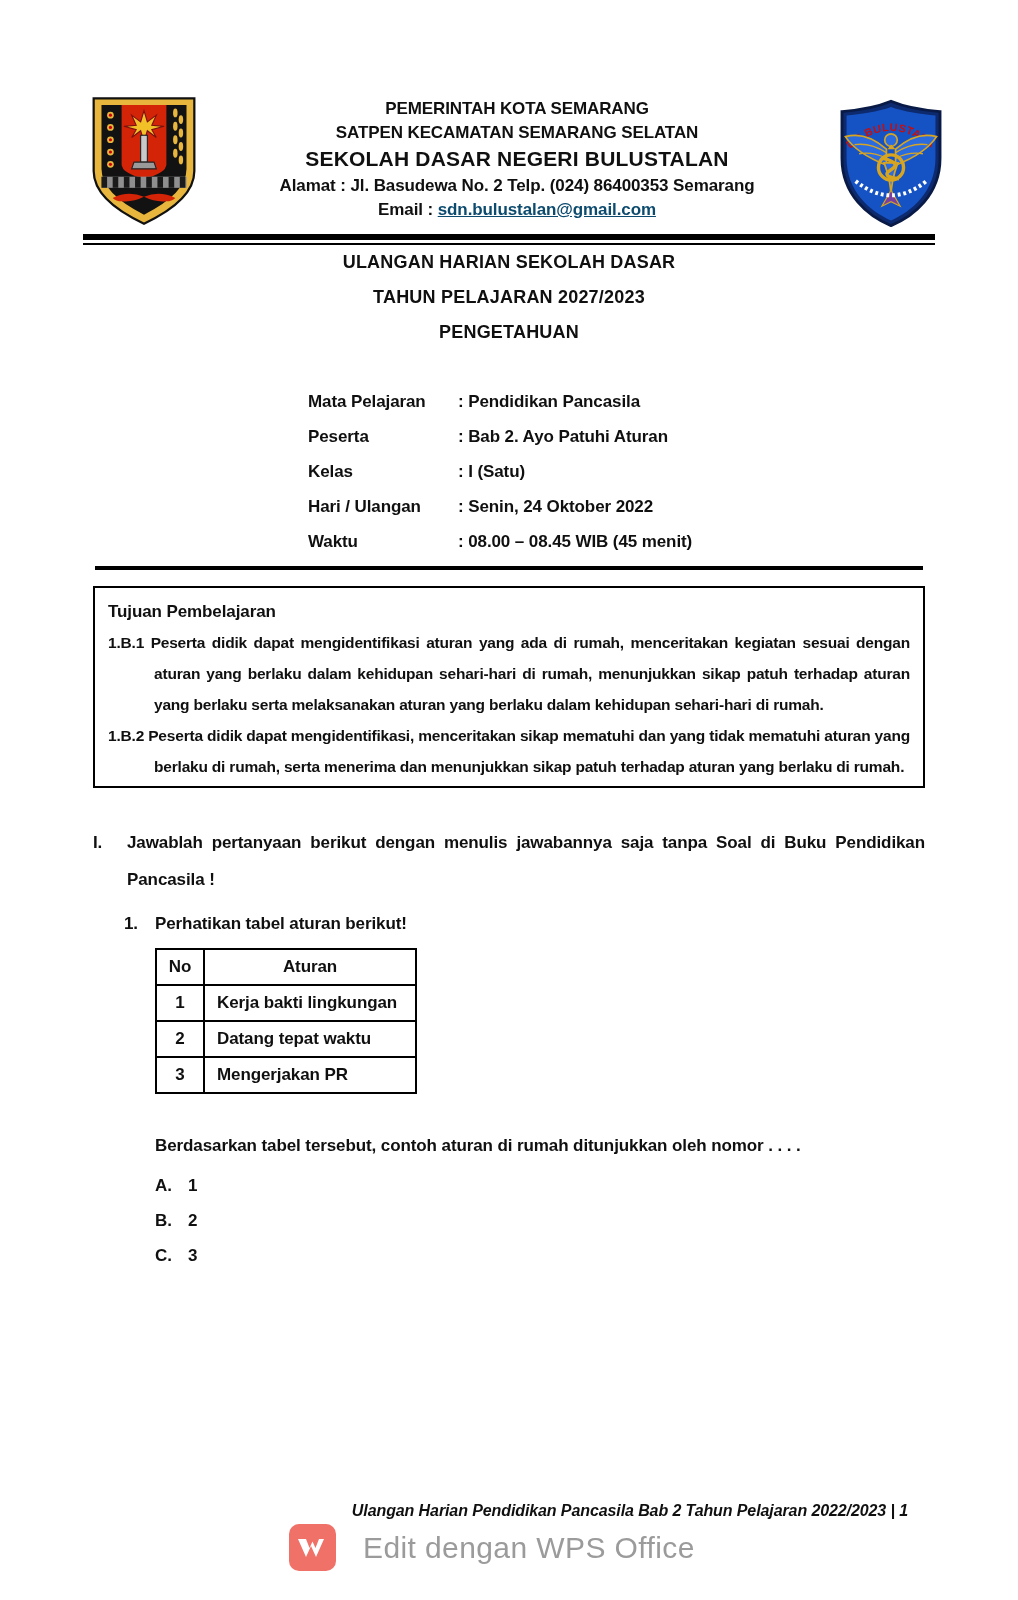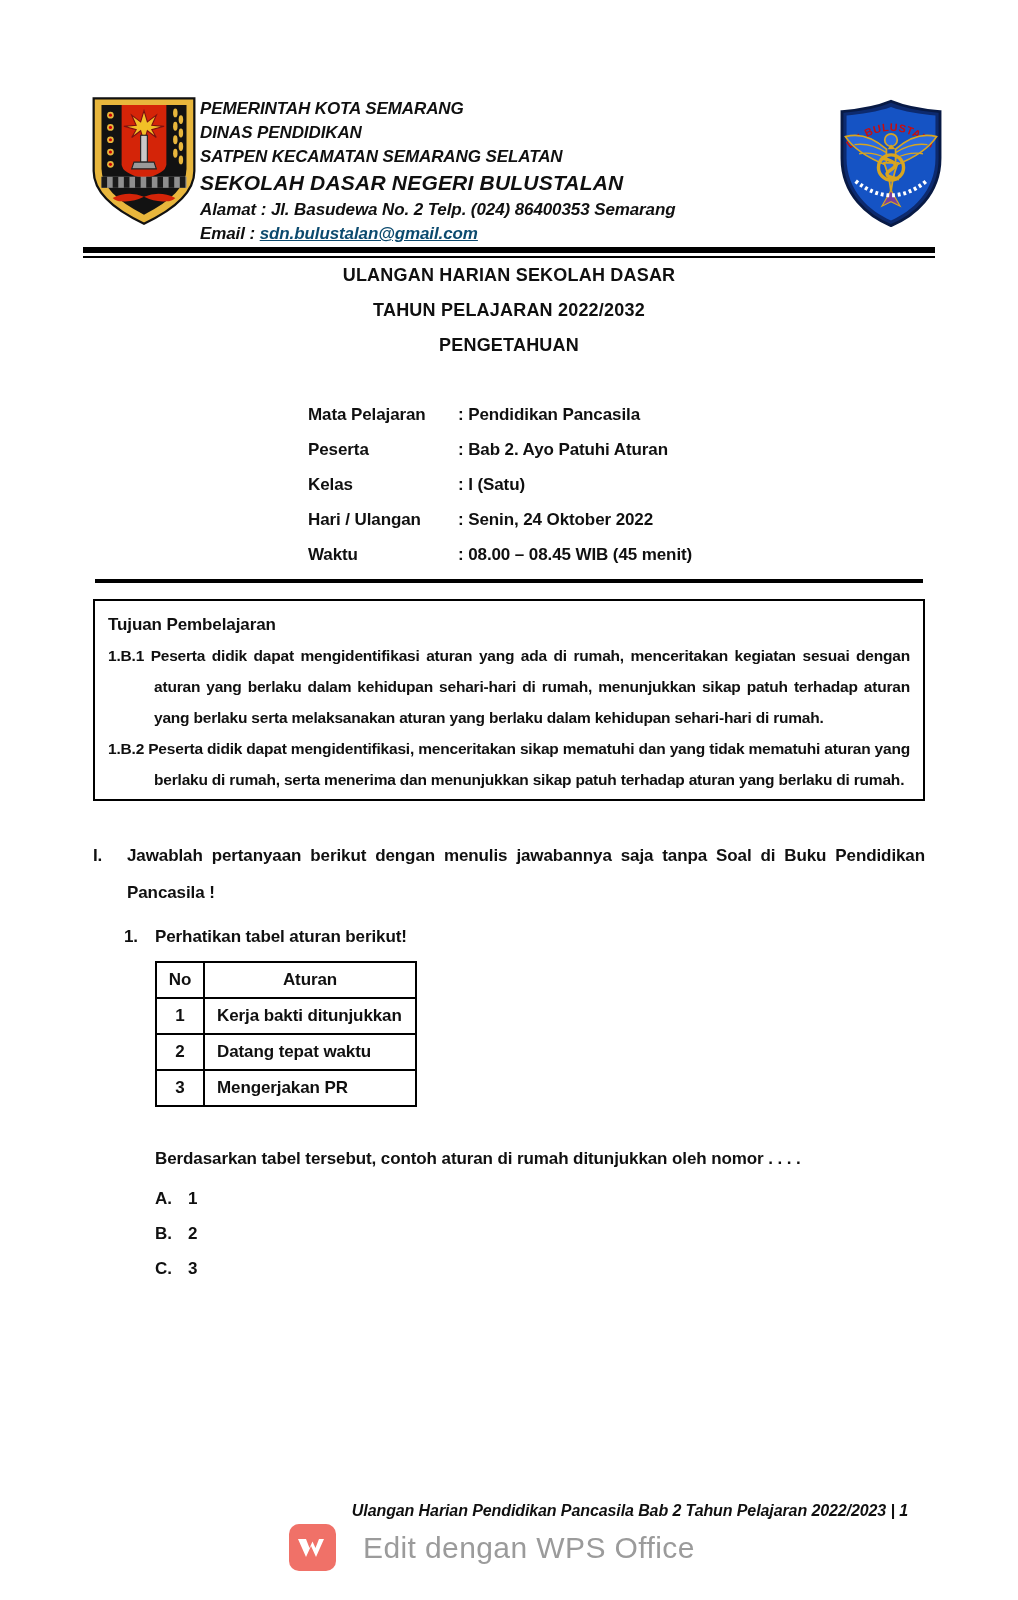--- a/index.html
+++ b/index.html
@@ -6,21 +6,21 @@
   body { background:#ffffff; }
   .page {
     position:relative; width:1018px; height:1600px; margin:0 auto;
     background:#ffffff; color:#101010; overflow:hidden;
     font-family:"Liberation Sans", sans-serif; font-weight:700;
     letter-spacing:-0.1px;
   }
   
   .header-row { display:flex; align-items:flex-start; padding:95px 70px 0 88px; }
   .logo-box { flex:0 0 auto; }
-  .header-center { flex:1 1 auto; padding-top:2px;font-style:italic; }
+  .header-center { flex:1 1 auto; text-align:center; padding-top:2px; }
   .h-line { font-size:17px; line-height:24px; }
   .h-school { font-size:21px; line-height:28px; letter-spacing:0.2px; }
   .h-addr { font-size:17px; line-height:25px; }
   .h-email { font-size:17px; line-height:24px; }
   .h-email a { color:#0c4a6e; text-decoration:underline; cursor:pointer; }
   .double-rule { margin:1px 83px 0 83px; border-top:6px solid #000; border-bottom:2px solid #000; height:11px; }
   
   .title-block { text-align:center; font-size:18px; line-height:35px; letter-spacing:0.2px; }
   
   .details { margin:34px 0 0 308px; font-size:17px; }
@@ -89,21 +89,20 @@
         </g>
         <rect x="12" y="73" width="76" height="10" fill="#8f8f8f"></rect>
         <line x1="12" y1="78" x2="88" y2="78" stroke="#1a1a1a" stroke-width="10" stroke-dasharray="5 5"></line>
         <path d="M22 92 Q36 85 50 91 Q40 96 30 95 Q25 95 22 92 Z" fill="#d42408"></path>
         <path d="M78 92 Q64 85 50 91 Q60 96 70 95 Q75 95 78 92 Z" fill="#d42408"></path>
       </svg>
     </div>
 
     <div class="header-center">
       <div class="h-line">PEMERINTAH KOTA SEMARANG</div>
-      <div class="h-line">DINAS PENDIDIKAN</div>
       <div class="h-line">SATPEN KECAMATAN SEMARANG SELATAN</div>
       <div class="h-school">SEKOLAH DASAR NEGERI BULUSTALAN</div>
       <div class="h-addr">Alamat : Jl. Basudewa No. 2 Telp. (024) 86400353 Semarang</div>
       <div class="h-email"><span>Email : </span><a>sdn.bulustalan@gmail.com</a></div>
     </div>
 
     <div class="logo-box" style="margin-top:4px">
       <svg width="114" height="130" viewBox="0 0 100 114">
         <path d="M50 2 C62 7 80 10 93 11 L93 52 C93 84 70 103 50 111 C30 103 7 84 7 52 L7 11 C20 10 38 7 50 2 Z" fill="#0d2a6e" stroke="#081a45" stroke-width="2.5"></path>
         <path d="M50 7 C61 11 77 13.5 89 14.5 L89 52 C89 81 68 99 50 106.5 C32 99 11 81 11 52 L11 14.5 C23 13.5 39 11 50 7 Z" fill="#1553c4"></path>
@@ -123,21 +122,21 @@
         <polygon points="50,80 42,94 50,90 58,94" fill="#7a3fa0" stroke="#d8a520" stroke-width="1"></polygon>
         <path d="M19 72 Q50 97 81 72" fill="none" stroke="#ffffff" stroke-width="3.5" stroke-dasharray="2.5 2.5"></path>
       </svg>
     </div>
   </div>
 
   <div class="double-rule"></div>
 
   <div class="title-block">
     <div>ULANGAN HARIAN SEKOLAH DASAR</div>
-    <div>TAHUN PELAJARAN 2022/2032</div>
+    <div>TAHUN PELAJARAN 2027/2023</div>
     <div>PENGETAHUAN</div>
   </div>
 
   <div class="details">
     <div class="d-row">
       <div class="d-label">Mata Pelajaran</div>
       <div>: Pendidikan Pancasila</div>
     </div>
     <div class="d-row">
       <div class="d-label">Peserta</div>
@@ -176,21 +175,21 @@
   </div>
 
   <table class="rules">
     <tbody>
         <tr>
       <th class="col-no">No</th>
       <th class="col-rule">Aturan</th>
     </tr>
     <tr>
       <td class="col-no">1</td>
-      <td class="col-rule">Kerja bakti ditunjukkan</td>
+      <td class="col-rule">Kerja bakti lingkungan</td>
     </tr>
     <tr>
       <td class="col-no">2</td>
       <td class="col-rule">Datang tepat waktu</td>
     </tr>
     <tr>
       <td class="col-no">3</td>
       <td class="col-rule">Mengerjakan PR</td>
     </tr>
   </tbody>

